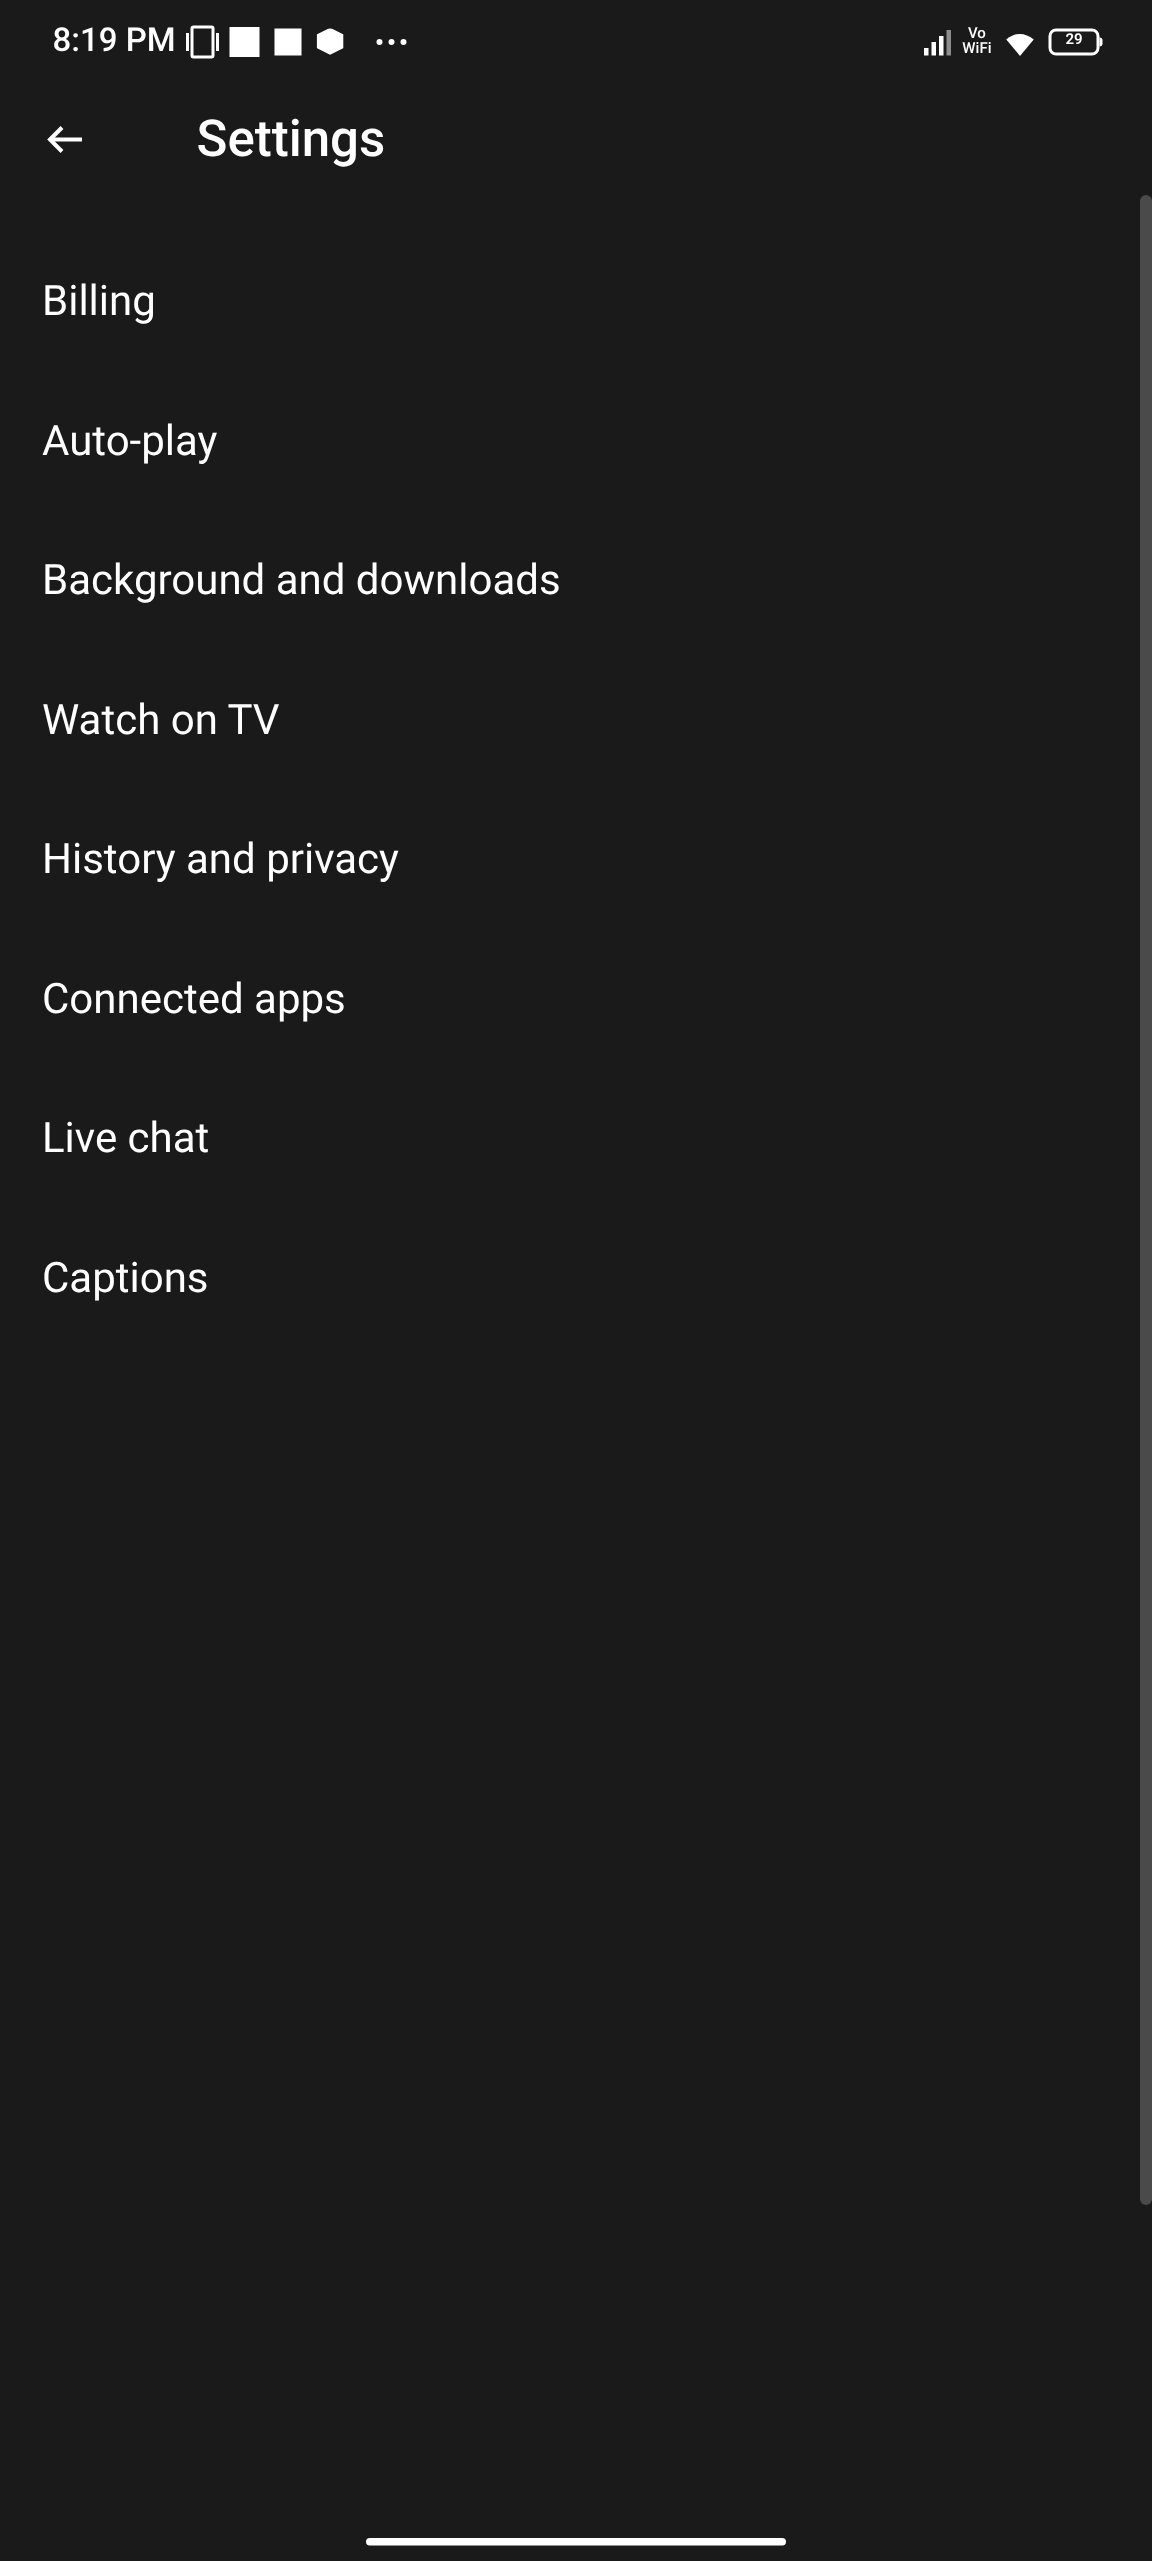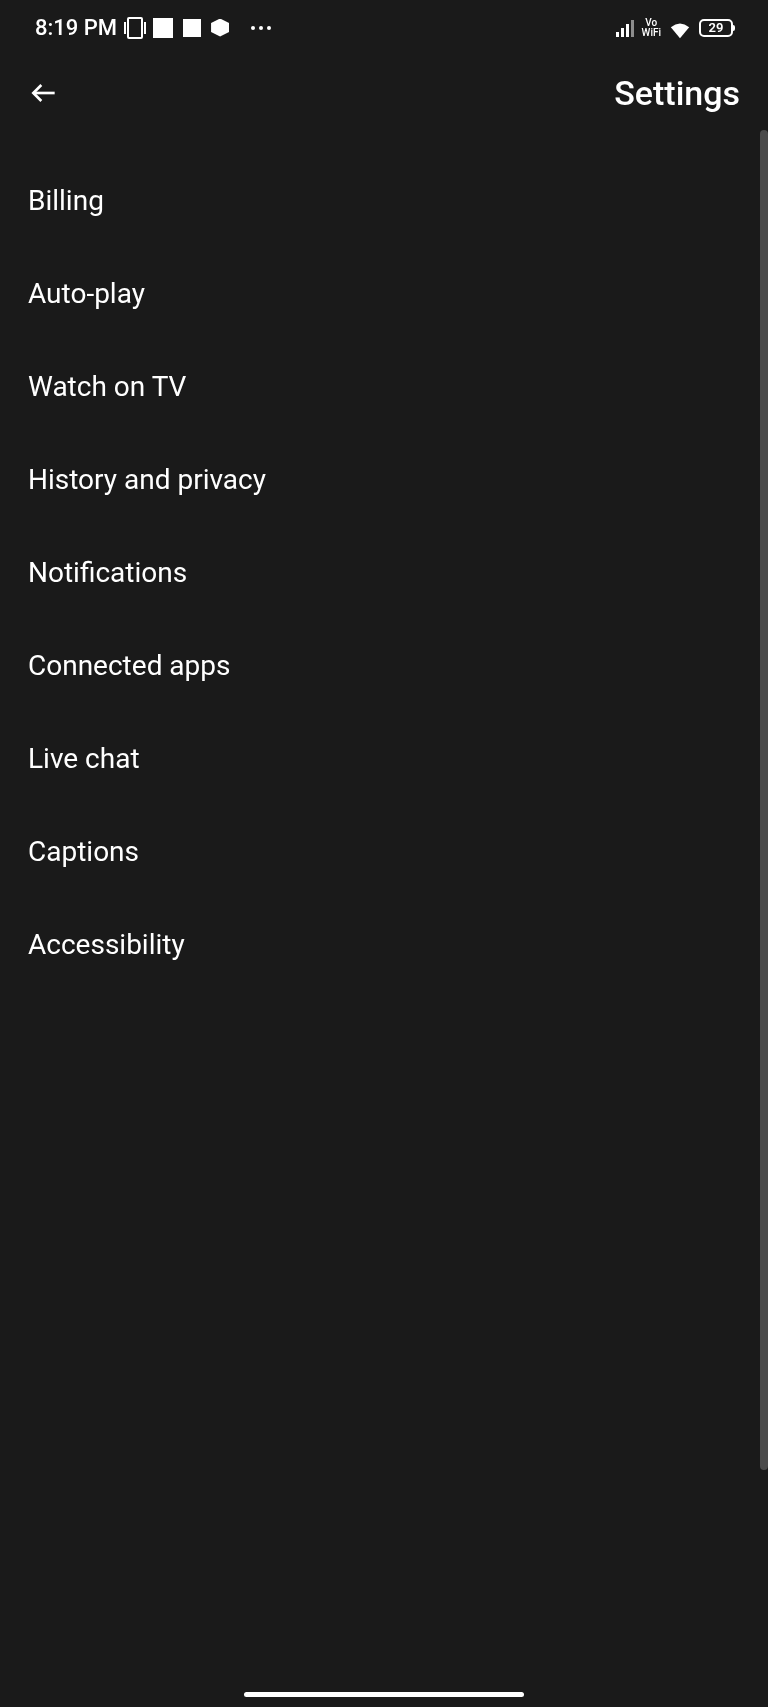--- a/index.html
+++ b/index.html
@@ -105,43 +105,41 @@
     .wifi-icon svg {
       width: 100%;
       height: 100%;
     }
     .battery {
       width: 34px;
       height: 18px;
       border: 2px solid #fff;
       border-radius: 5px;
       display: flex;
-      align-items: center;
       justify-content: center;
-      font-size: 13px;
+      font-size: 10px;
       font-weight: 600;
       position: relative;
     }
     .battery::after {
       content: '';
       position: absolute;
       right: -4px;
       top: 4px;
       width: 2px;
       height: 6px;
       background: #fff;
       border-radius: 0 2px 2px 0;
     }
     .header {
       height: 75px;
       display: flex;
       align-items: center;
       padding: 0 28px;
       gap: 71px;
-      justify-content: space-between;
     }
     .back-arrow {
       width: 32px;
       height: 32px;
       display: flex;
       align-items: center;
       justify-content: center;
       cursor: pointer;
     }
     .header-title {
@@ -236,23 +234,22 @@
       <line x1="20" y1="12" x2="4" y2="12"></line>
       <polyline points="10 18 4 12 10 6"></polyline>
     </svg>
   </div>
   <div class="header-title">Settings</div>
 </div>
 
 <div class="settings-list">
   <div class="settings-item"><span>Billing</span></div>
   <div class="settings-item"><span>Auto-play</span></div>
+  <div class="settings-item"><span>Background and downloads</span></div>
   <div class="settings-item"><span>Watch on TV</span></div>
   <div class="settings-item"><span>History and privacy</span></div>
-  <div class="settings-item"><span>Notifications</span></div>
   <div class="settings-item"><span>Connected apps</span></div>
   <div class="settings-item"><span>Live chat</span></div>
   <div class="settings-item"><span>Captions</span></div>
-  <div class="settings-item"><span>Accessibility</span></div>
 </div>
 
 <div class="scrollbar"></div>
 <div class="home-indicator"></div>
 
 </body></html>

